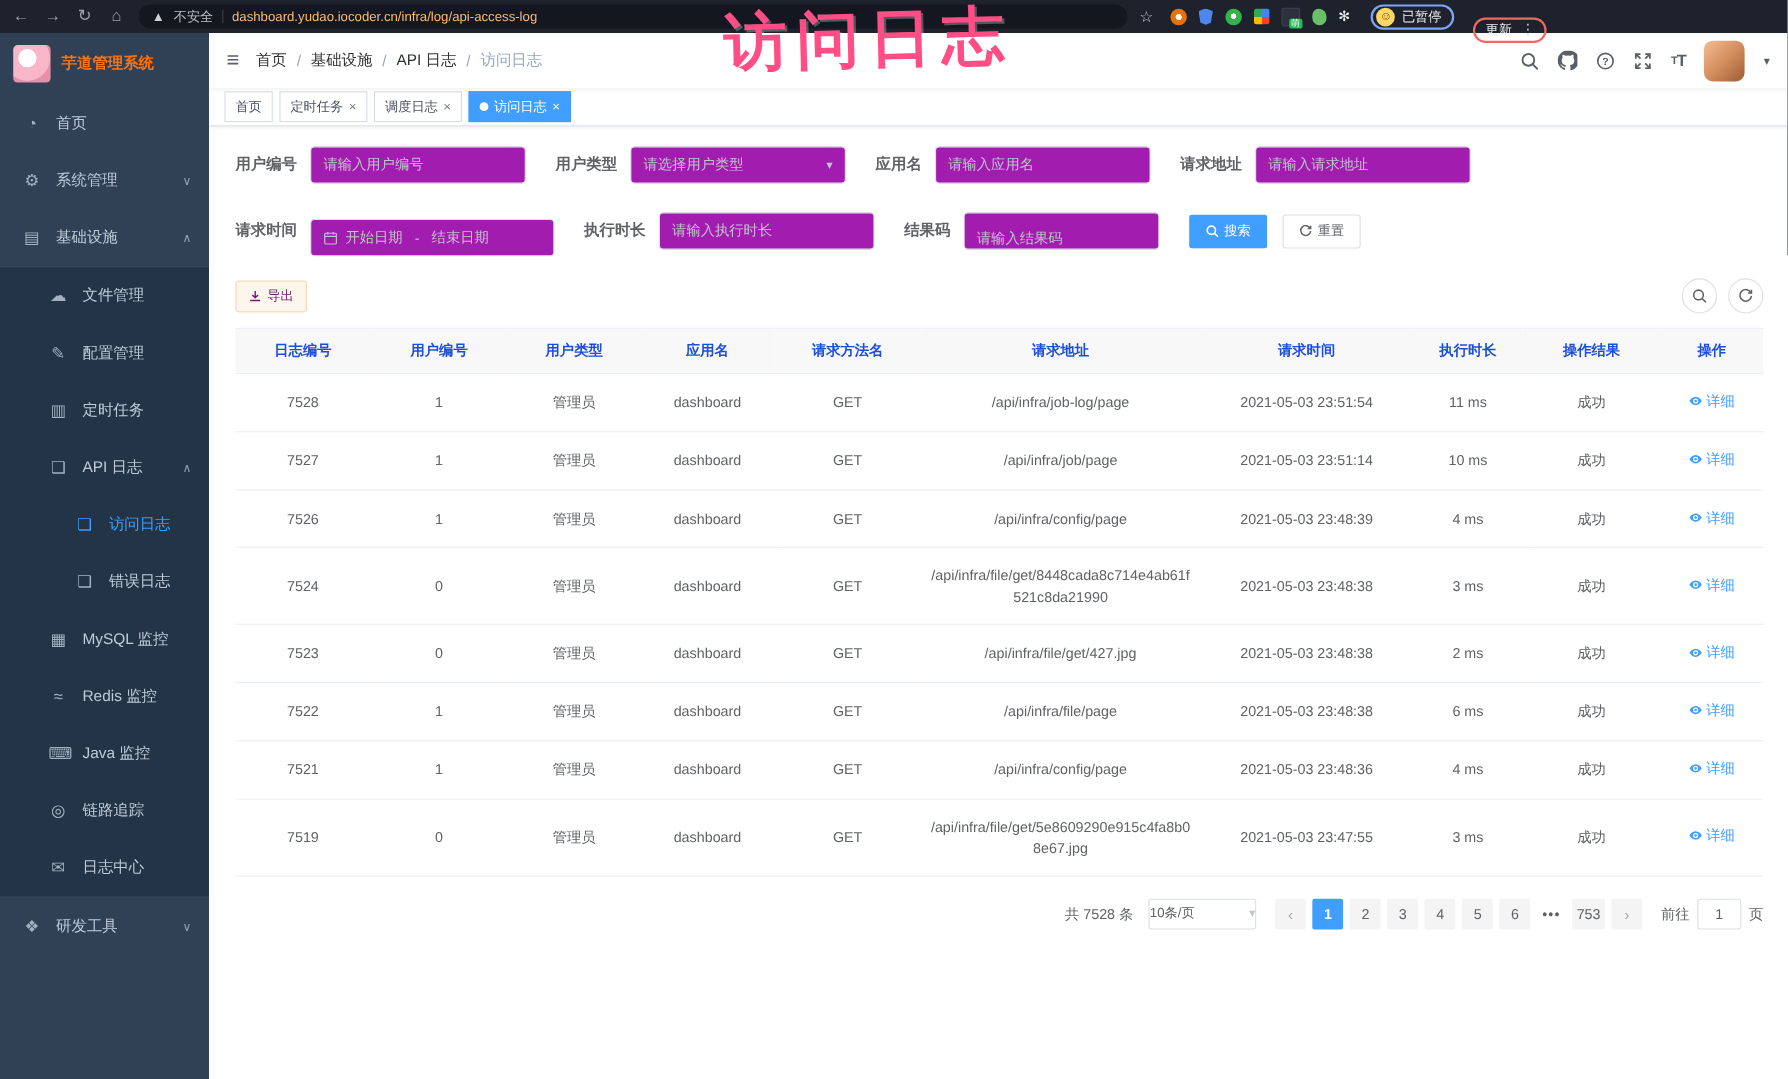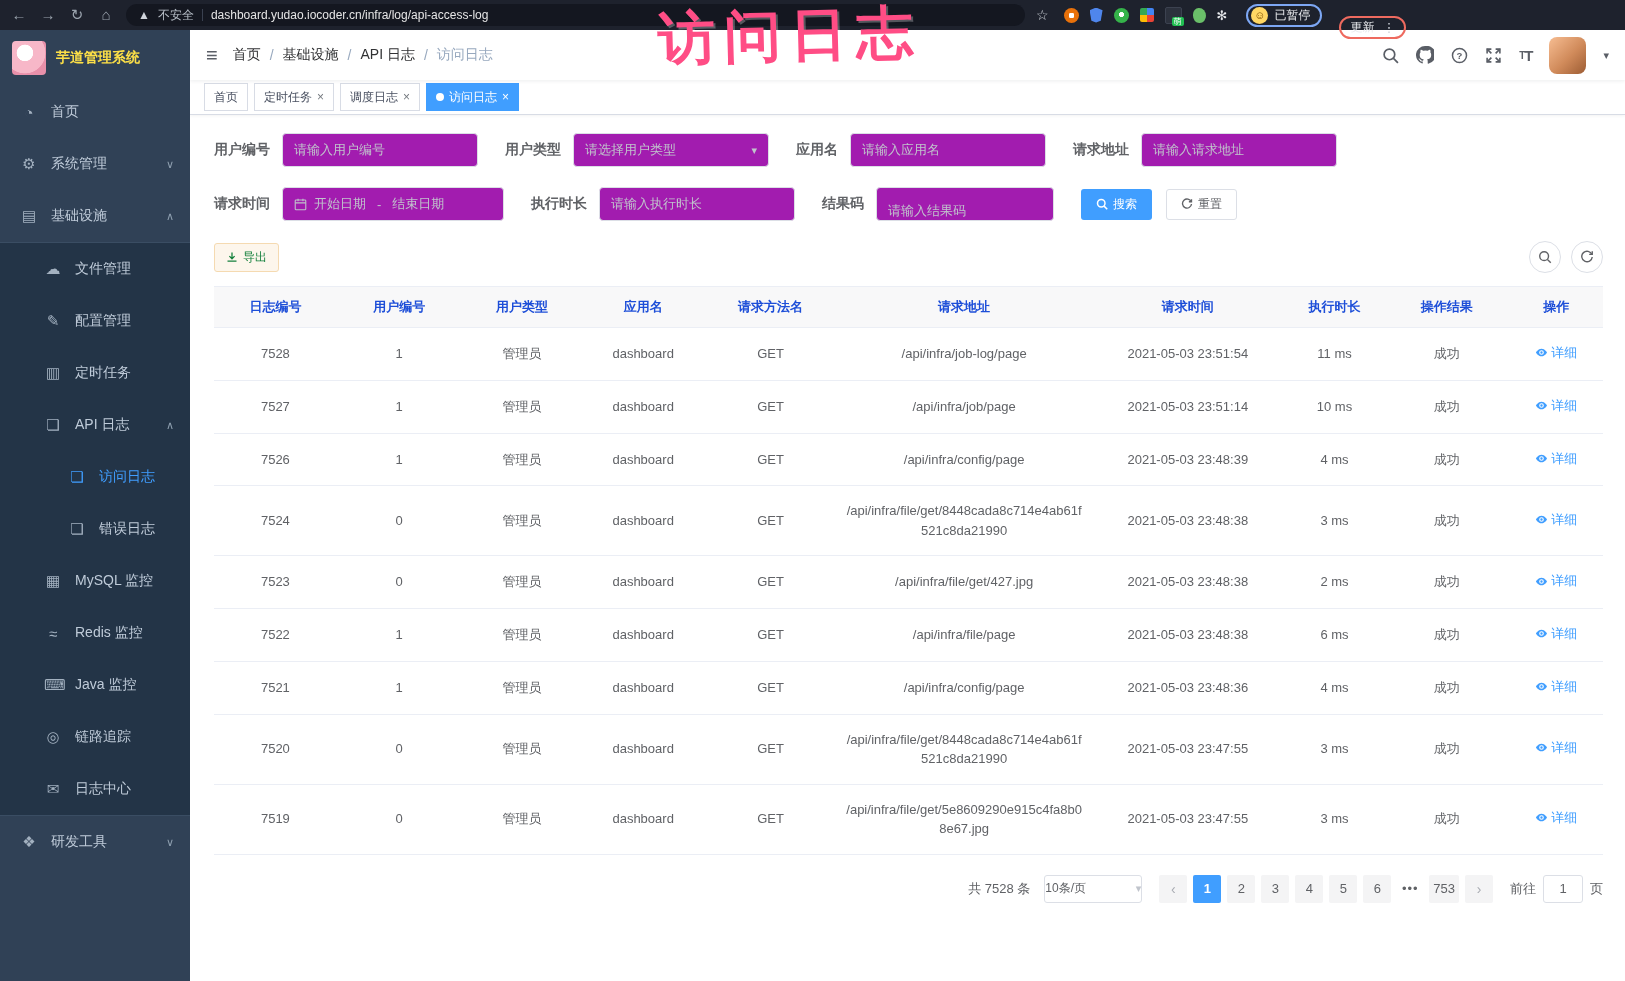--- a/index.html
+++ b/index.html
@@ -4,40 +4,40 @@
 <style>
   html,body{margin:0;padding:0;background:#22262f;}
   .screen{position:relative;width:1625px;height:981px;background:#fff;overflow:hidden;
           font-family:"Liberation Sans","DejaVu Sans",sans-serif;-webkit-font-smoothing:antialiased;}
   
   .chrome{position:absolute;top:0;left:0;right:0;height:30px;background:#1e222d;display:flex;align-items:center;padding:0 10px;gap:11px;z-index:5;}
   .nav-ic{color:#9aa3ad;font-size:15px;width:18px;text-align:center;line-height:30px;}
   .urlbar{width:875px;height:22px;background:#141720;border-radius:11px;display:flex;align-items:center;gap:8px;padding:0 12px;font-size:12px;color:#b9c0c9;}
   .urlbar .warn-ic{color:#cfd4da;font-size:12px;}
   .url-divider{width:1px;height:12px;background:#3a4150;}
-  .url-text{color:#e5e5e5;white-space:nowrap;overflow:hidden;}
+  .url-text{color:#fdba74;white-space:nowrap;overflow:hidden;}
   .star-ic{color:#cfd4da;font-size:14px;}
   .ext-area{display:flex;align-items:center;gap:11px;margin-left:4px;}
   .ext-donut{width:15px;height:15px;border-radius:50%;background:radial-gradient(circle,#fff 0 26%,#e8710a 28%);}
   .ext-shield{width:13px;height:15px;background:#4f86ec;clip-path:polygon(50% 0,100% 18%,86% 88%,50% 100%,14% 88%,0 18%);}
   .ext-green{width:15px;height:15px;border-radius:50%;background:radial-gradient(circle at 50% 45%,#fff 0 22%,#35b34a 24%);}
   .ext-grid{width:14px;height:14px;border-radius:2px;background:conic-gradient(#4285f4 0 25%,#ea4335 0 50%,#fbbc05 0 75%,#34a853 0);}
   .ext-dark{position:relative;width:15px;height:15px;border-radius:2px;background:#2c313d;border:1px solid #3c4250;}
   .ext-badge{position:absolute;right:-3px;bottom:-3px;background:#21c052;color:#fff;font-size:8px;line-height:9px;padding:0 2px;border-radius:2px;}
   .ext-sprout{width:13px;height:15px;background:#6abf69;border-radius:45% 55% 50% 50%;}
   .ext-flower{color:#e8eaed;font-size:13px;}
   .pill-blue{display:flex;align-items:center;gap:6px;border:2px solid #7da7f4;border-radius:13px;padding:1px 10px 1px 3px;color:#e8eaed;font-size:12px;margin-left:8px;}
   .emoji-face{width:17px;height:17px;border-radius:50%;background:radial-gradient(circle at 50% 38%,#ffd764 0 68%,#f0a92e);display:flex;align-items:center;justify-content:center;color:#7a4b00;font-size:11px;line-height:1;}
   .pill-red{display:flex;align-items:center;gap:8px;border:2px solid #ee6a5f;border-radius:14px;padding:1px 9px;color:#e8eaed;font-size:12px;margin-left:6px;margin-top:24px;}
   .kebab{color:#cfd4da;font-size:13px;}
   
   .sidebar{position:absolute;left:0;top:30px;bottom:0;width:190px;background:#304156;color:#bfcbd9;font-size:14px;z-index:3;}
   .logo-row{height:56px;display:flex;align-items:center;gap:10px;padding:0 12px;}
   .logo-img{width:34px;height:34px;border-radius:4px;background:radial-gradient(circle at 38% 35%,#fff 0 26%,#f7b7c8 28% 66%,#e890aa 68%);flex:none;}
-  .logo-title{color:#fde047;font-weight:bold;font-size:14px;white-space:nowrap;}
+  .logo-title{color:#f97316;font-weight:bold;font-size:14px;white-space:nowrap;}
   .menu-item{height:52px;display:flex;align-items:center;padding:0 16px 0 20px;gap:13px;cursor:pointer;position:relative;white-space:nowrap;}
   .menu-item .mi{width:18px;text-align:center;font-size:15px;color:#a3b1c0;flex:none;}
   .menu-item .chev{margin-left:auto;font-size:11px;color:#8fa0b0;}
   .submenu{background:#233447;border-top:1px solid #3a4d63;border-bottom:1px solid #3a4d63;}
   .submenu .menu-item{padding-left:44px;}
   .submenu .menu-item.lvl3{padding-left:68px;}
   .menu-item.active,.menu-item.active .mi{color:#409eff;}
   
   .main{position:absolute;left:190px;top:30px;right:0;bottom:0;background:#fff;}
   .navbar{height:50px;display:flex;align-items:center;padding:0 16px;gap:15px;background:#fff;box-shadow:0 1px 4px rgba(0,21,41,.08);position:relative;z-index:2;}
@@ -62,25 +62,25 @@
   
   .content{padding:18px 22px 0 24px;}
   .filter-row{display:flex;align-items:center;margin-bottom:20px;}
   .f-label{font-size:14px;color:#606266;font-weight:700;margin-right:12px;white-space:nowrap;}
   .f-input{height:34px;border:1px solid #dcdfe6;border-radius:4px;display:flex;align-items:center;padding:0 11px;font-size:13px;background:#a21caf;cursor:text;box-sizing:border-box;}
   .ph{color:#c0c4cc;}
   .w196{width:196px;}  .w225{width:222px;}  .w178{width:178px;align-items:flex-end;}
   .f-gap{width:27px;flex:none;}
   .sel-caret{margin-left:auto;color:#c0c4cc;font-size:11px;}
   .range-sep{color:#c0c4cc;margin:0 4px;}
-  .date-input{justify-content:flex-start;gap:7px;}
+  .date-input{justify-content:flex-start;gap:7px;margin-top:12px;}
   .btn{display:inline-flex;align-items:center;gap:5px;border-radius:3px;font-size:12px;height:31px;padding:0 14px;cursor:pointer;border:1px solid transparent;box-sizing:border-box;}
   .btn-primary{background:#409eff;color:#fff;}
   .btn-plain{background:#fff;border-color:#dcdfe6;color:#606266;}
-  .btn-warning{background:#fdf6ec;border-color:#f5dab1;color:#15803d;height:29px;padding:0 11px;}
+  .btn-warning{background:#fdf6ec;border-color:#f5dab1;color:#701a75;height:29px;padding:0 11px;}
   .toolbar{display:flex;align-items:center;margin-bottom:13px;}
   .tool-right{margin-left:auto;display:flex;gap:10px;}
   .circle-btn{width:30px;height:30px;border-radius:50%;border:1px solid #dcdfe6;display:flex;align-items:center;justify-content:center;color:#606266;background:#fff;cursor:pointer;}
   
   table.log{width:100%;border-collapse:collapse;table-layout:fixed;font-size:13px;color:#606266;border-top:1px solid #ebeef5;}
   table.log th{background:#f8f8f9;color:#1d4ed8;font-weight:600;height:40px;padding:0 6px;border-bottom:1px solid #ebeef5;text-align:center;font-size:13px;}
   table.log td{padding:15px 6px;border-bottom:1px solid #ebeef5;text-align:center;line-height:1.5;}
   td.url-cell,[data-name="cell-url"]{word-break:break-all;}
   .detail-link{color:#409eff;cursor:pointer;display:inline-flex;align-items:center;gap:3px;text-decoration:none;}
   
@@ -498,37 +498,20 @@
               <td data-name="cell-duration">4 ms</td>
               <td data-name="cell-result">成功</td>
               <td data-name="cell-action"><a class="detail-link" data-name="detail-link">
                   <svg data-name="eye-icon" width="13" height="13" viewBox="0 0 24 24">
                     <path fill="currentColor" d="M12 5C5.6 5 1.7 12 1.7 12S5.6 19 12 19s10.3-7 10.3-7S18.4 5 12 5zm0 11.3A4.3 4.3 0 1 1 12 7.7a4.3 4.3 0 0 1 0 8.6zm0-2.1a2.2 2.2 0 1 0 0-4.4 2.2 2.2 0 0 0 0 4.4z"></path>
                   </svg>
                   <span data-name="detail-link-label">详细</span>
                 </a></td>
             </tr>
             <tr data-name="table-row">
-              <td data-name="cell-id">7520</td>
-              <td data-name="cell-user_id">0</td>
-              <td data-name="cell-user_type">管理员</td>
-              <td data-name="cell-app">dashboard</td>
-              <td data-name="cell-method">GET</td>
-              <td data-name="cell-url">/api/infra/file/get/8448cada8c714e4ab61f521c8da21990</td>
-              <td data-name="cell-time">2021-05-03 23:47:55</td>
-              <td data-name="cell-duration">3 ms</td>
-              <td data-name="cell-result">成功</td>
-              <td data-name="cell-action"><a class="detail-link" data-name="detail-link">
-                  <svg data-name="eye-icon" width="13" height="13" viewBox="0 0 24 24">
-                    <path fill="currentColor" d="M12 5C5.6 5 1.7 12 1.7 12S5.6 19 12 19s10.3-7 10.3-7S18.4 5 12 5zm0 11.3A4.3 4.3 0 1 1 12 7.7a4.3 4.3 0 0 1 0 8.6zm0-2.1a2.2 2.2 0 1 0 0-4.4 2.2 2.2 0 0 0 0 4.4z"></path>
-                  </svg>
-                  <span data-name="detail-link-label">详细</span>
-                </a></td>
-            </tr>
-            <tr data-name="table-row">
               <td data-name="cell-id">7519</td>
               <td data-name="cell-user_id">0</td>
               <td data-name="cell-user_type">管理员</td>
               <td data-name="cell-app">dashboard</td>
               <td data-name="cell-method">GET</td>
               <td data-name="cell-url">/api/infra/file/get/5e8609290e915c4fa8b08e67.jpg</td>
               <td data-name="cell-time">2021-05-03 23:47:55</td>
               <td data-name="cell-duration">3 ms</td>
               <td data-name="cell-result">成功</td>
               <td data-name="cell-action"><a class="detail-link" data-name="detail-link">

